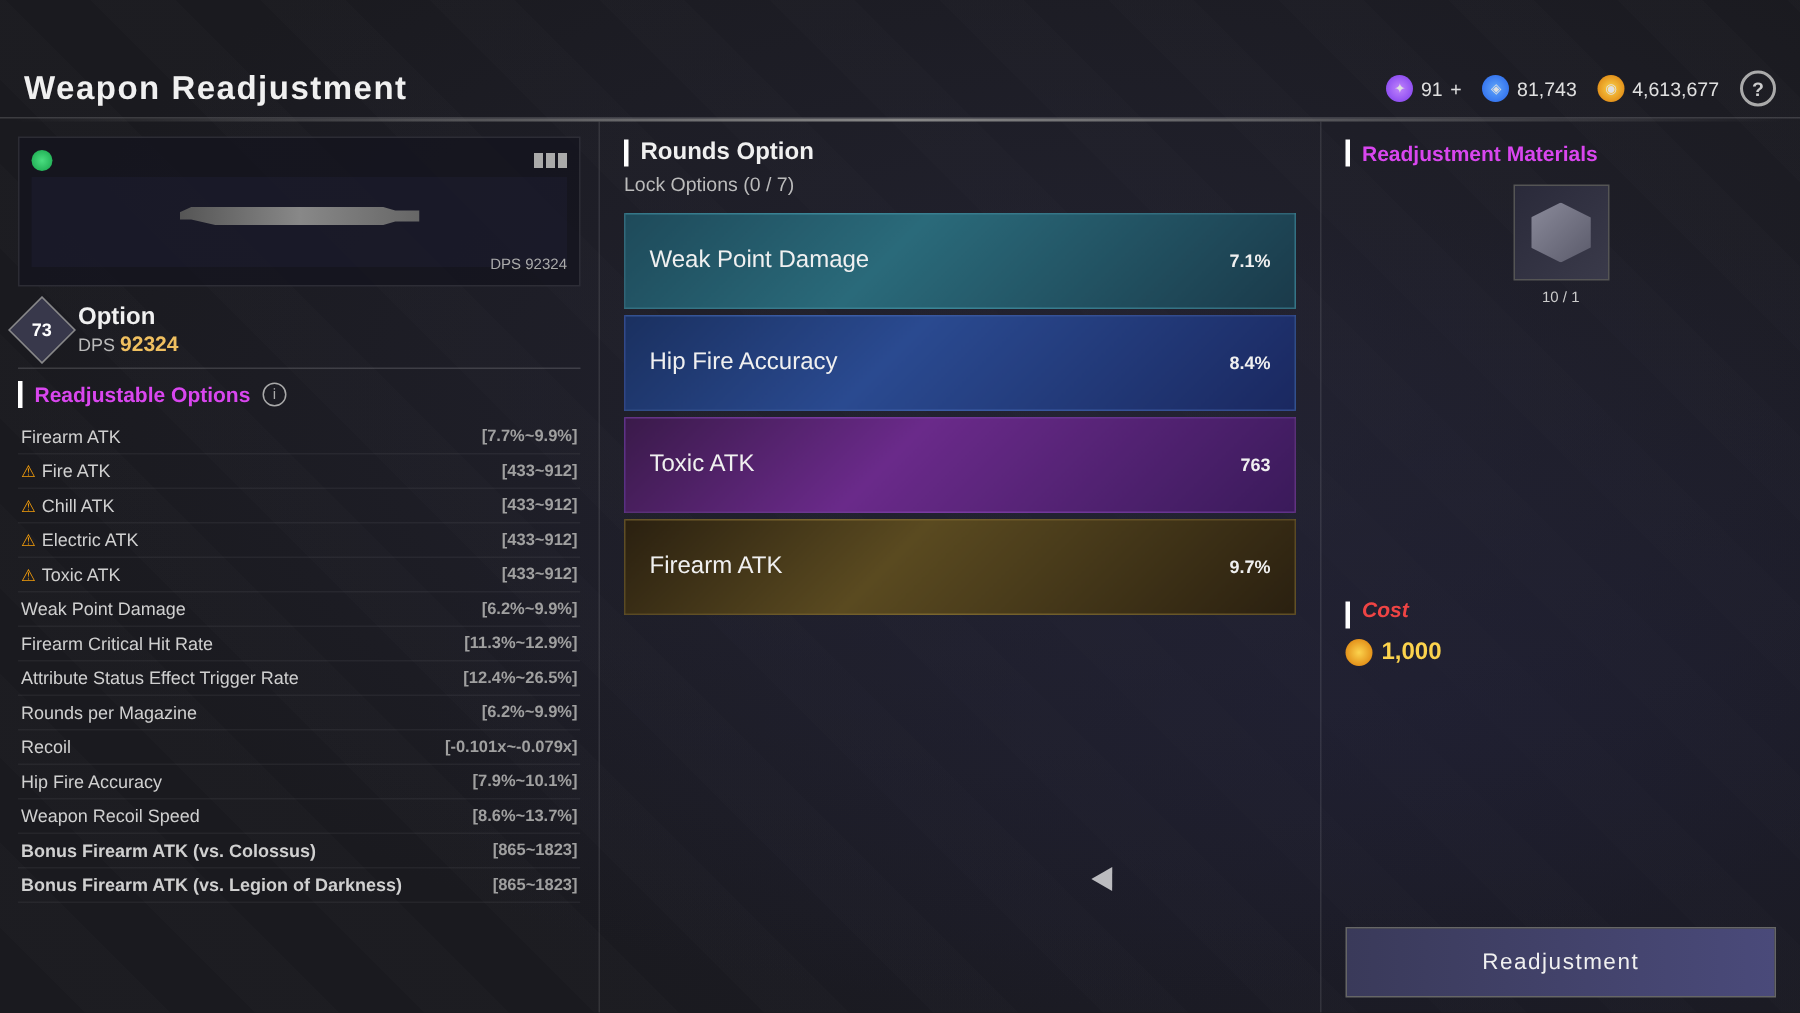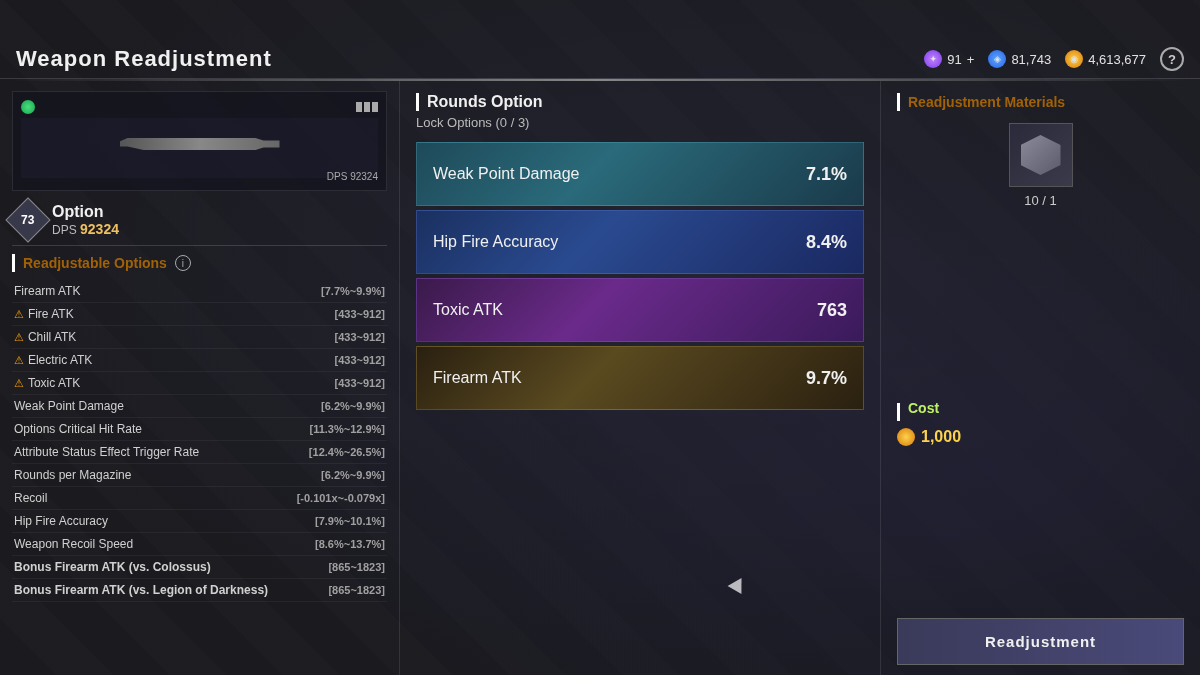--- a/index.html
+++ b/index.html
@@ -249,21 +249,21 @@
     }
 
     .section-bar {
       width: 3px; height: 18px;
       background: #fff;
     }
 
     .section-title {
       font-size: 14px;
       font-weight: 600;
-      color: #a16207;
+      color: #d946ef;
     }
 
     .info-icon {
       width: 16px; height: 16px;
       border-radius: 50%;
       border: 1.5px solid #aaa;
       color: #aaa;
       font-size: 10px;
       display: flex; align-items: center; justify-content: center;
       cursor: pointer;
@@ -375,21 +375,21 @@
       border: 1px solid rgba(200,170,80,0.3);
     }
 
     .option-item-name {
       font-size: 16px;
       font-weight: 500;
       color: #f0f0f0;
     }
 
     .option-item-value {
-      font-size: 18px;
+      font-size: 12px;
       font-weight: 600;
       color: #f0f0f0;
     }
 
     
     .right-panel {
       width: 320px;
       padding: 12px 16px;
       display: flex;
       flex-direction: column;
@@ -418,33 +418,34 @@
 
     
     .material-icon-inner {
       width: 40px; height: 40px;
       background: linear-gradient(135deg, #8a8a9a, #5a5a6a);
       clip-path: polygon(50% 0%, 100% 25%, 100% 75%, 50% 100%, 0% 75%, 0% 25%);
       position: relative;
     }
 
     .material-count {
-      font-size: 13px;
+      font-size: 10px;
       color: #ccc;
     }
 
     .cost-section {
       margin-top: auto;
     }
 
     .cost-title {
       font-size: 14px;
       font-weight: 600;
-      color: #bef264;
+      color: #ef4444;
       margin-bottom: 8px;
+      font-style: italic;
     }
 
     .cost-value {
       display: flex;
       align-items: center;
       gap: 6px;
       font-size: 16px;
       font-weight: 600;
       color: #fcd34d;
     }
@@ -456,21 +457,21 @@
     }
 
     .readjust-btn {
       margin-top: 12px;
       width: 100%;
       padding: 14px;
       background: linear-gradient(90deg, #3a3a5a, #4a4a7a);
       border: 1px solid #666;
       color: #f0f0f0;
       font-size: 15px;
-      font-weight: 700;
+      font-weight: 400;
       cursor: pointer;
       letter-spacing: 1px;
       margin-top: auto;
     }
 
     
     .footer {
       display: flex;
       justify-content: flex-end;
       align-items: center;
@@ -606,21 +607,21 @@
           <span class="option-name">
             <span class="warning-icon">⚠</span>Toxic ATK
           </span>
           <span class="option-range">[433~912]</span>
         </div>
         <div class="option-row">
           <span class="option-name">Weak Point Damage</span>
           <span class="option-range">[6.2%~9.9%]</span>
         </div>
         <div class="option-row">
-          <span class="option-name">Options Critical Hit Rate</span>
+          <span class="option-name">Firearm Critical Hit Rate</span>
           <span class="option-range">[11.3%~12.9%]</span>
         </div>
         <div class="option-row">
           <span class="option-name">Attribute Status Effect Trigger Rate</span>
           <span class="option-range">[12.4%~26.5%]</span>
         </div>
         <div class="option-row">
           <span class="option-name">Rounds per Magazine</span>
           <span class="option-range">[6.2%~9.9%]</span>
         </div>
@@ -645,21 +646,21 @@
           <span class="option-range">[865~1823]</span>
         </div>
       </div>
     </div>
 
     <div class="middle-panel">
       <div class="panel-section-header">
         <div class="section-bar"></div>
         <span class="weapon-option-title">Rounds Option</span>
       </div>
-      <div class="lock-options-text">Lock Options (0 / 3)</div>
+      <div class="lock-options-text">Lock Options (0 / 7)</div>
 
       <div class="weapon-options-list">
 
         <div class="weapon-option-item teal">
           <span class="option-item-name">Weak Point Damage</span>
           <span class="option-item-value">7.1%</span>
         </div>
 
         <div class="weapon-option-item blue">
           <span class="option-item-name">Hip Fire Accuracy</span>

